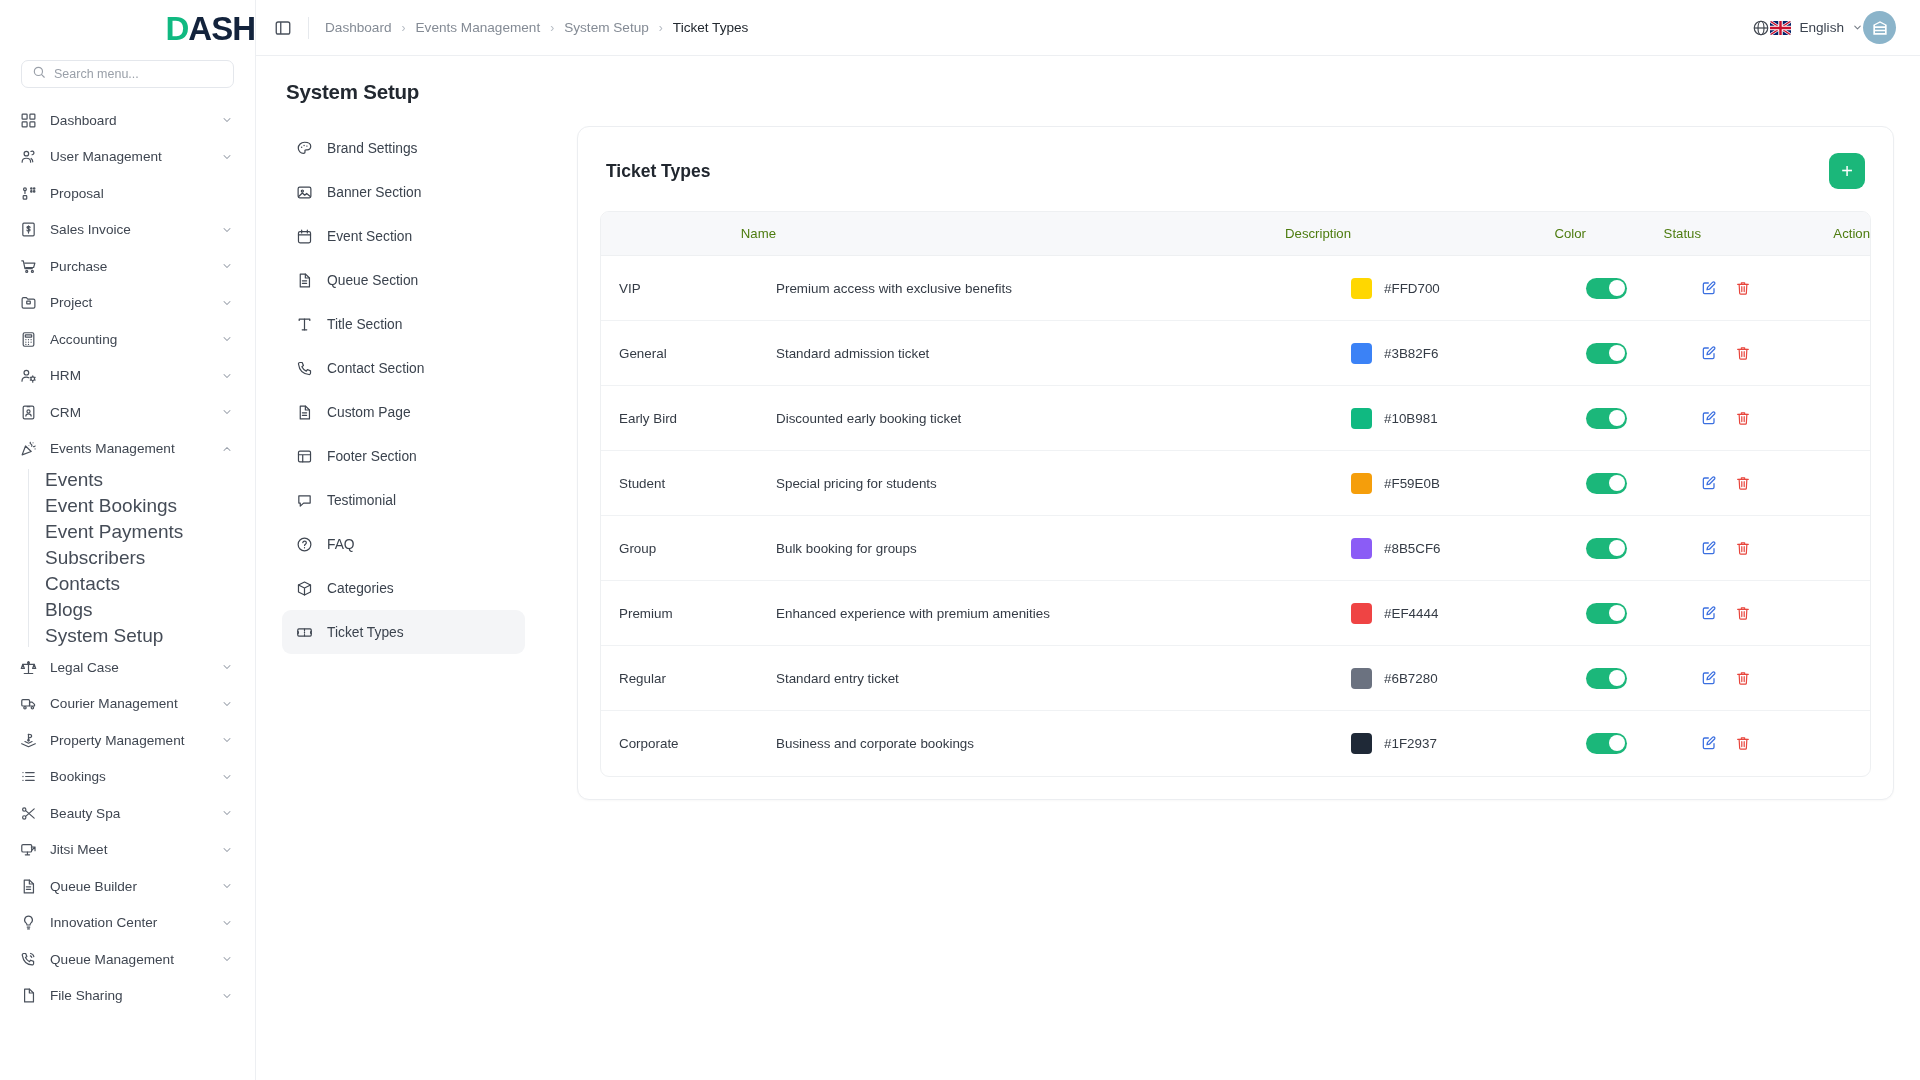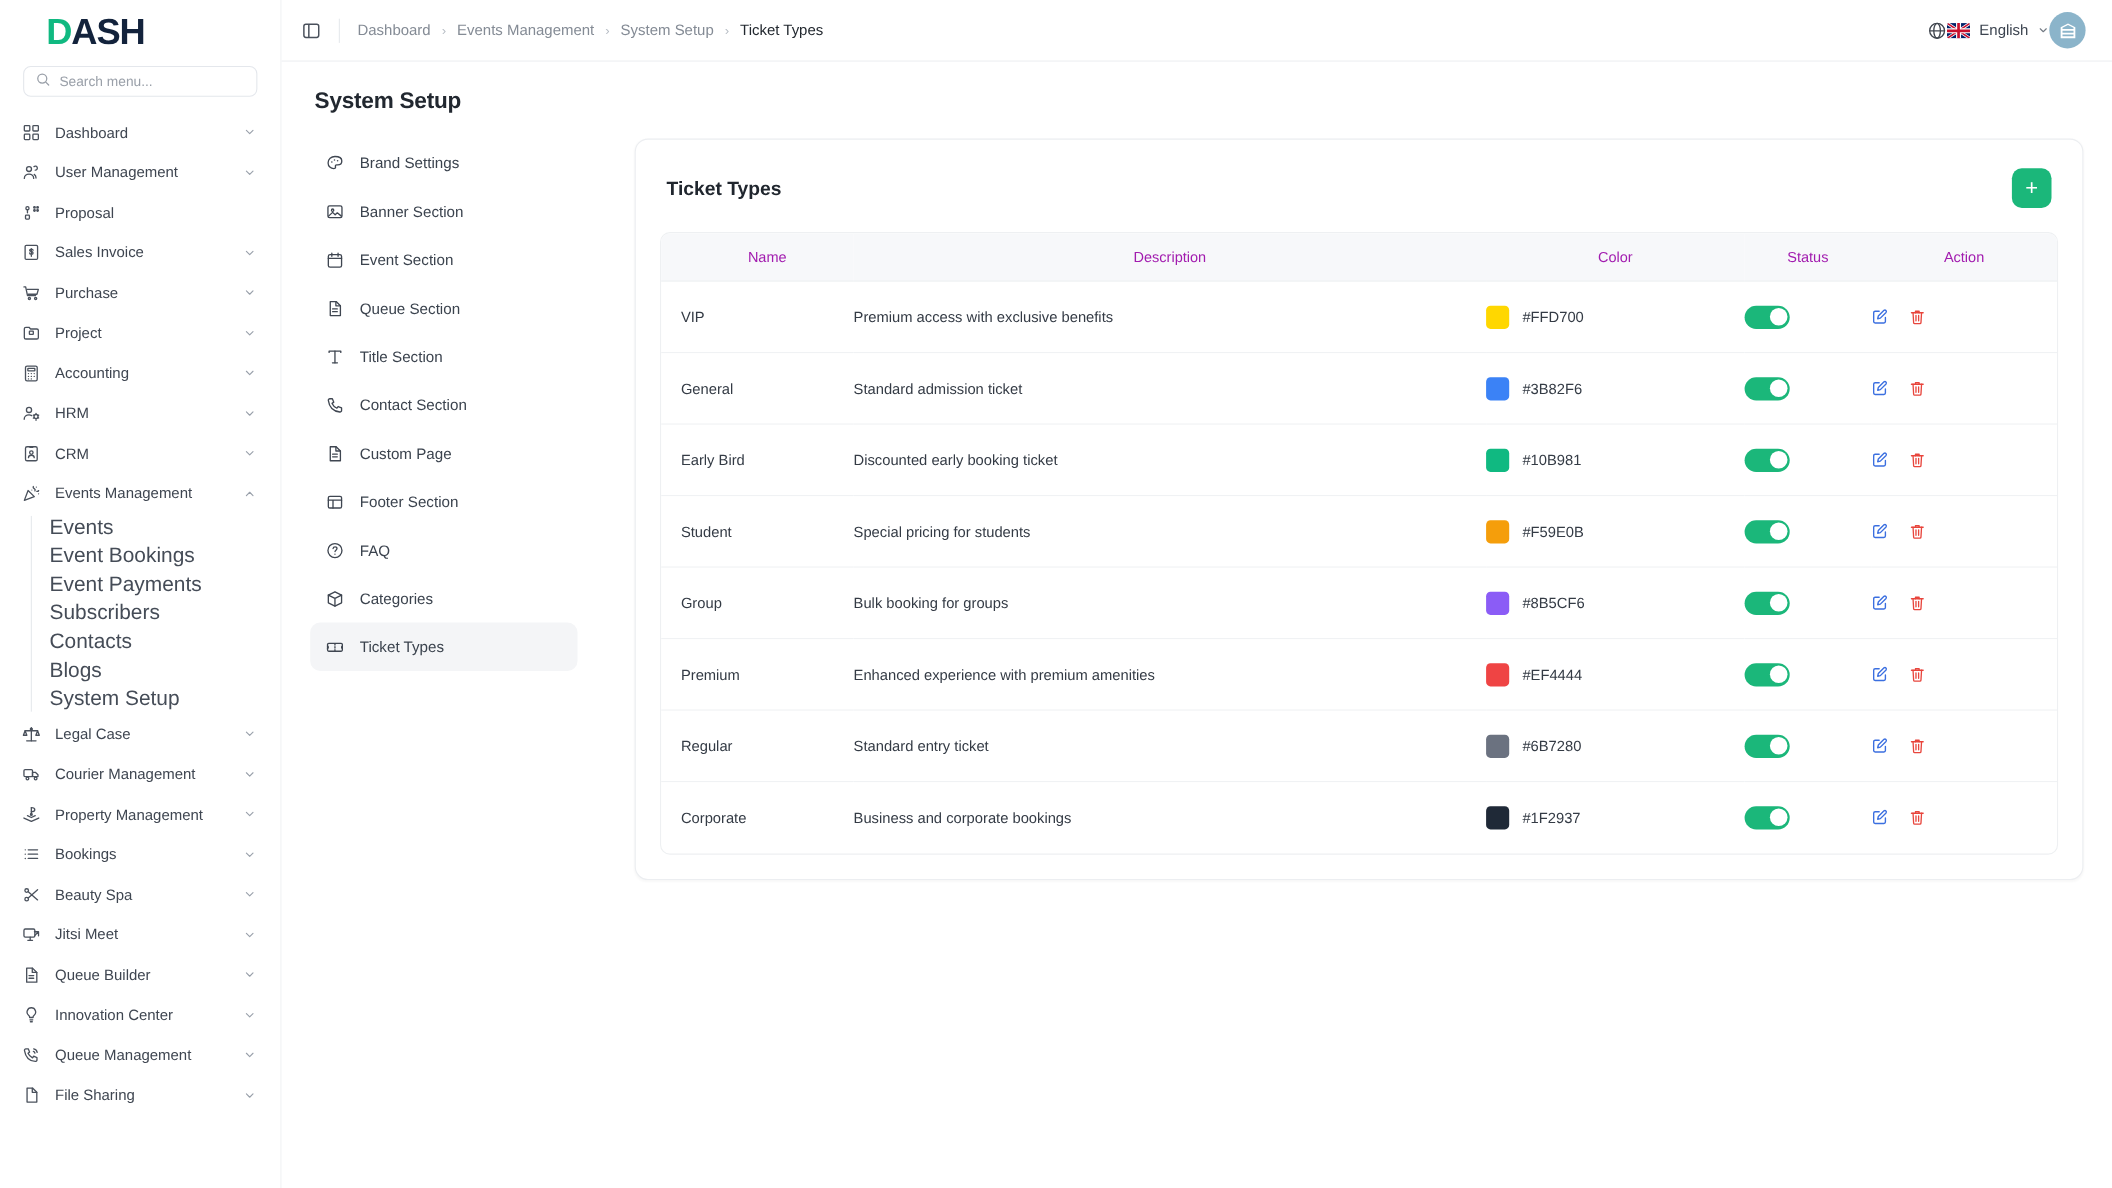--- a/index.html
+++ b/index.html
@@ -13,21 +13,21 @@
   .app { display: flex; width: 1920px; height: 1080px; }
 
   
   .sidebar {
     width: 256px; min-width: 256px; height: 1080px;
     background: #ffffff;
     border-right: 1px solid #edeff2;
     display: flex; flex-direction: column;
     overflow: hidden;
   }
-  .logo-wrap { height: 56px; display: flex; align-items: center; justify-content: flex-start; padding-left: 42px; }
+  .logo-wrap { height: 56px; display: flex; align-items: center; justify-content: flex-end; }
   .logo { font-size: 33px; font-weight: 700; letter-spacing: -1px; line-height: 1; }
   .logo .d { color: #10b981; }
   .logo .ash { color: #13233c; }
 
   .search-wrap { padding: 4px 21px 14px 21px; }
   .search-box {
     height: 28px; border: 1px solid #e4e7ec; border-radius: 7px;
     display: flex; align-items: center; gap: 8px; padding: 0 10px;
     background: #fff;
   }
@@ -118,22 +118,22 @@
   .add-btn {
     width: 36px; height: 36px; border-radius: 9px; border: none;
     background: #1bb77a; color: #fff; font-size: 20px; line-height: 1;
     cursor: pointer; display: flex; align-items: center; justify-content: center;
     font-weight: 300;
   }
 
   .tbl-wrap { margin: 0 22px; border: 1px solid #eef0f2; border-radius: 9px; overflow: hidden; }
   table { width: 100%; border-collapse: collapse; }
   thead th {
-    background: #f7f8fa; text-align: center; font-size: 13.2px; font-weight: 500;
-    color: #a21caf; padding: 14px 0 14px 0; border-bottom: 1px solid #eef0f2;
+    background: #f7f8fa; text-align: right; font-size: 13.2px; font-weight: 500;
+    color: #4d7c0f; padding: 14px 0 14px 0; border-bottom: 1px solid #eef0f2;
     white-space: nowrap;
   }
   tbody td {
     font-size: 13.4px; color: #343b45; padding: 0; height: 65px;
     border-bottom: 1px solid #f0f2f4; vertical-align: middle;
   }
   tbody tr:last-child td { border-bottom: none; }
   .c-name { width: 175px; padding-left: 18px !important; }
   .c-desc { width: 575px; }
   .c-color { width: 235px; }
@@ -660,20 +660,28 @@
                 <svg viewBox="0 0 24 24" fill="none" stroke="currentColor" stroke-width="1.7" stroke-linecap="round" stroke-linejoin="round">
                   <rect x="3.5" y="4.5" width="17" height="15" rx="2"></rect>
                   <path d="M3.5 9.5h17M9.5 9.5v10"></path>
                 </svg>
               </span>
               <span>Footer Section</span>
             </div>
             <div class="set-item">
               <span class="ico">
                 <svg viewBox="0 0 24 24" fill="none" stroke="currentColor" stroke-width="1.7" stroke-linecap="round" stroke-linejoin="round">
+                  <path d="M4 5.5h16v10.2h-9.3L6 20v-4.3H4z"></path>
+                </svg>
+              </span>
+              <span>Testimonial</span>
+            </div>
+            <div class="set-item">
+              <span class="ico">
+                <svg viewBox="0 0 24 24" fill="none" stroke="currentColor" stroke-width="1.7" stroke-linecap="round" stroke-linejoin="round">
                   <circle cx="12" cy="12" r="9"></circle>
                   <path d="M9.6 9.4c.2-1.3 1.2-2.1 2.5-2.1 1.4 0 2.5.9 2.5 2.2 0 2-2.5 2-2.5 3.8"></path>
                   <circle cx="12" cy="16.6" r=".9" fill="currentColor" stroke="none"></circle>
                 </svg>
               </span>
               <span>FAQ</span>
             </div>
             <div class="set-item">
               <span class="ico">
                 <svg viewBox="0 0 24 24" fill="none" stroke="currentColor" stroke-width="1.7" stroke-linecap="round" stroke-linejoin="round">

